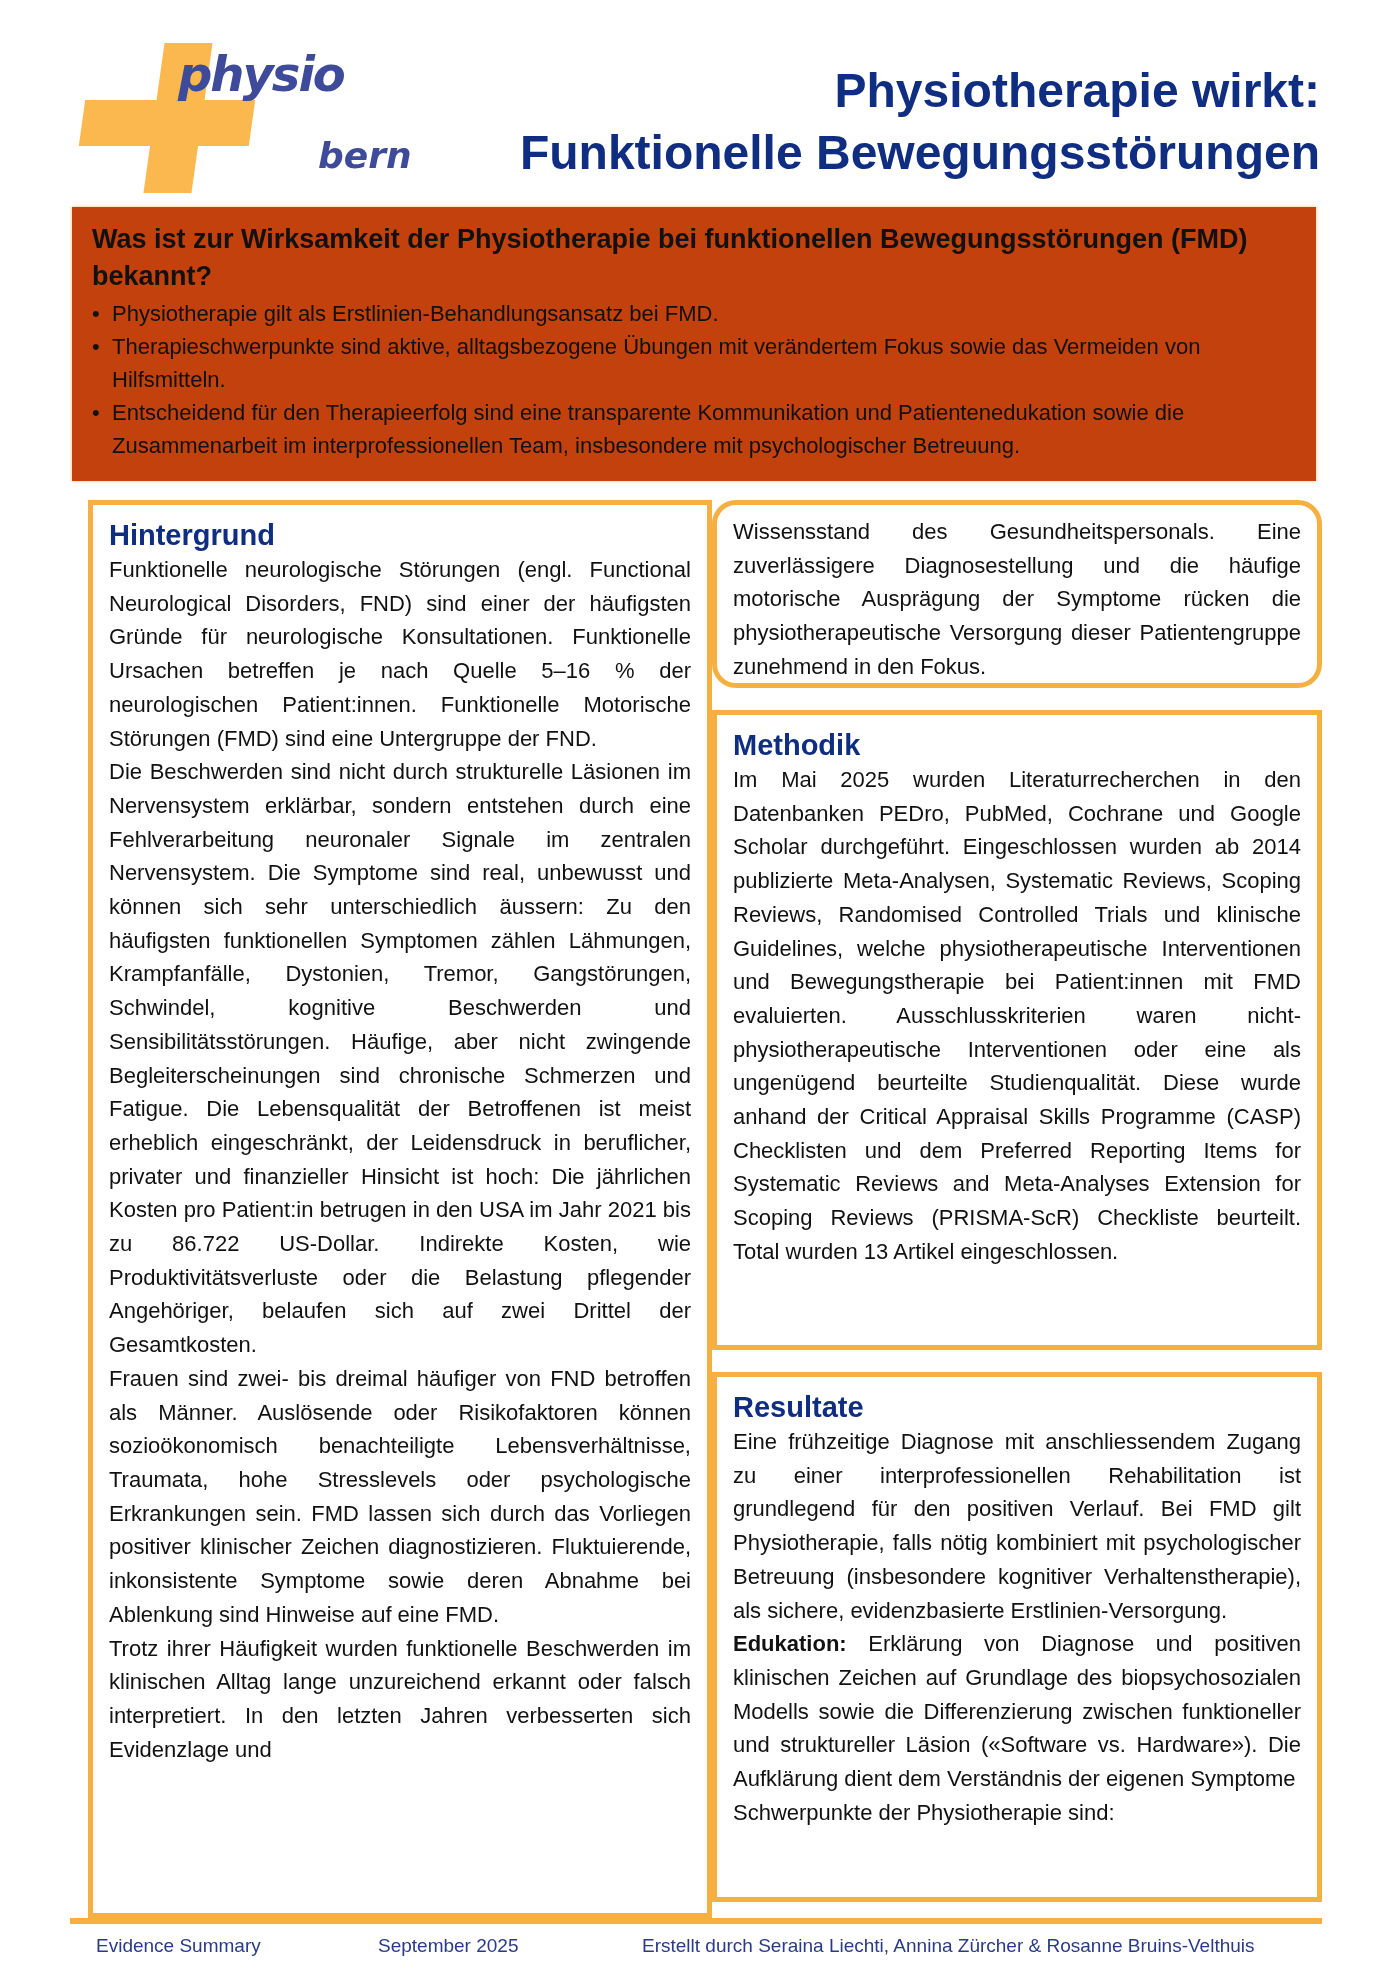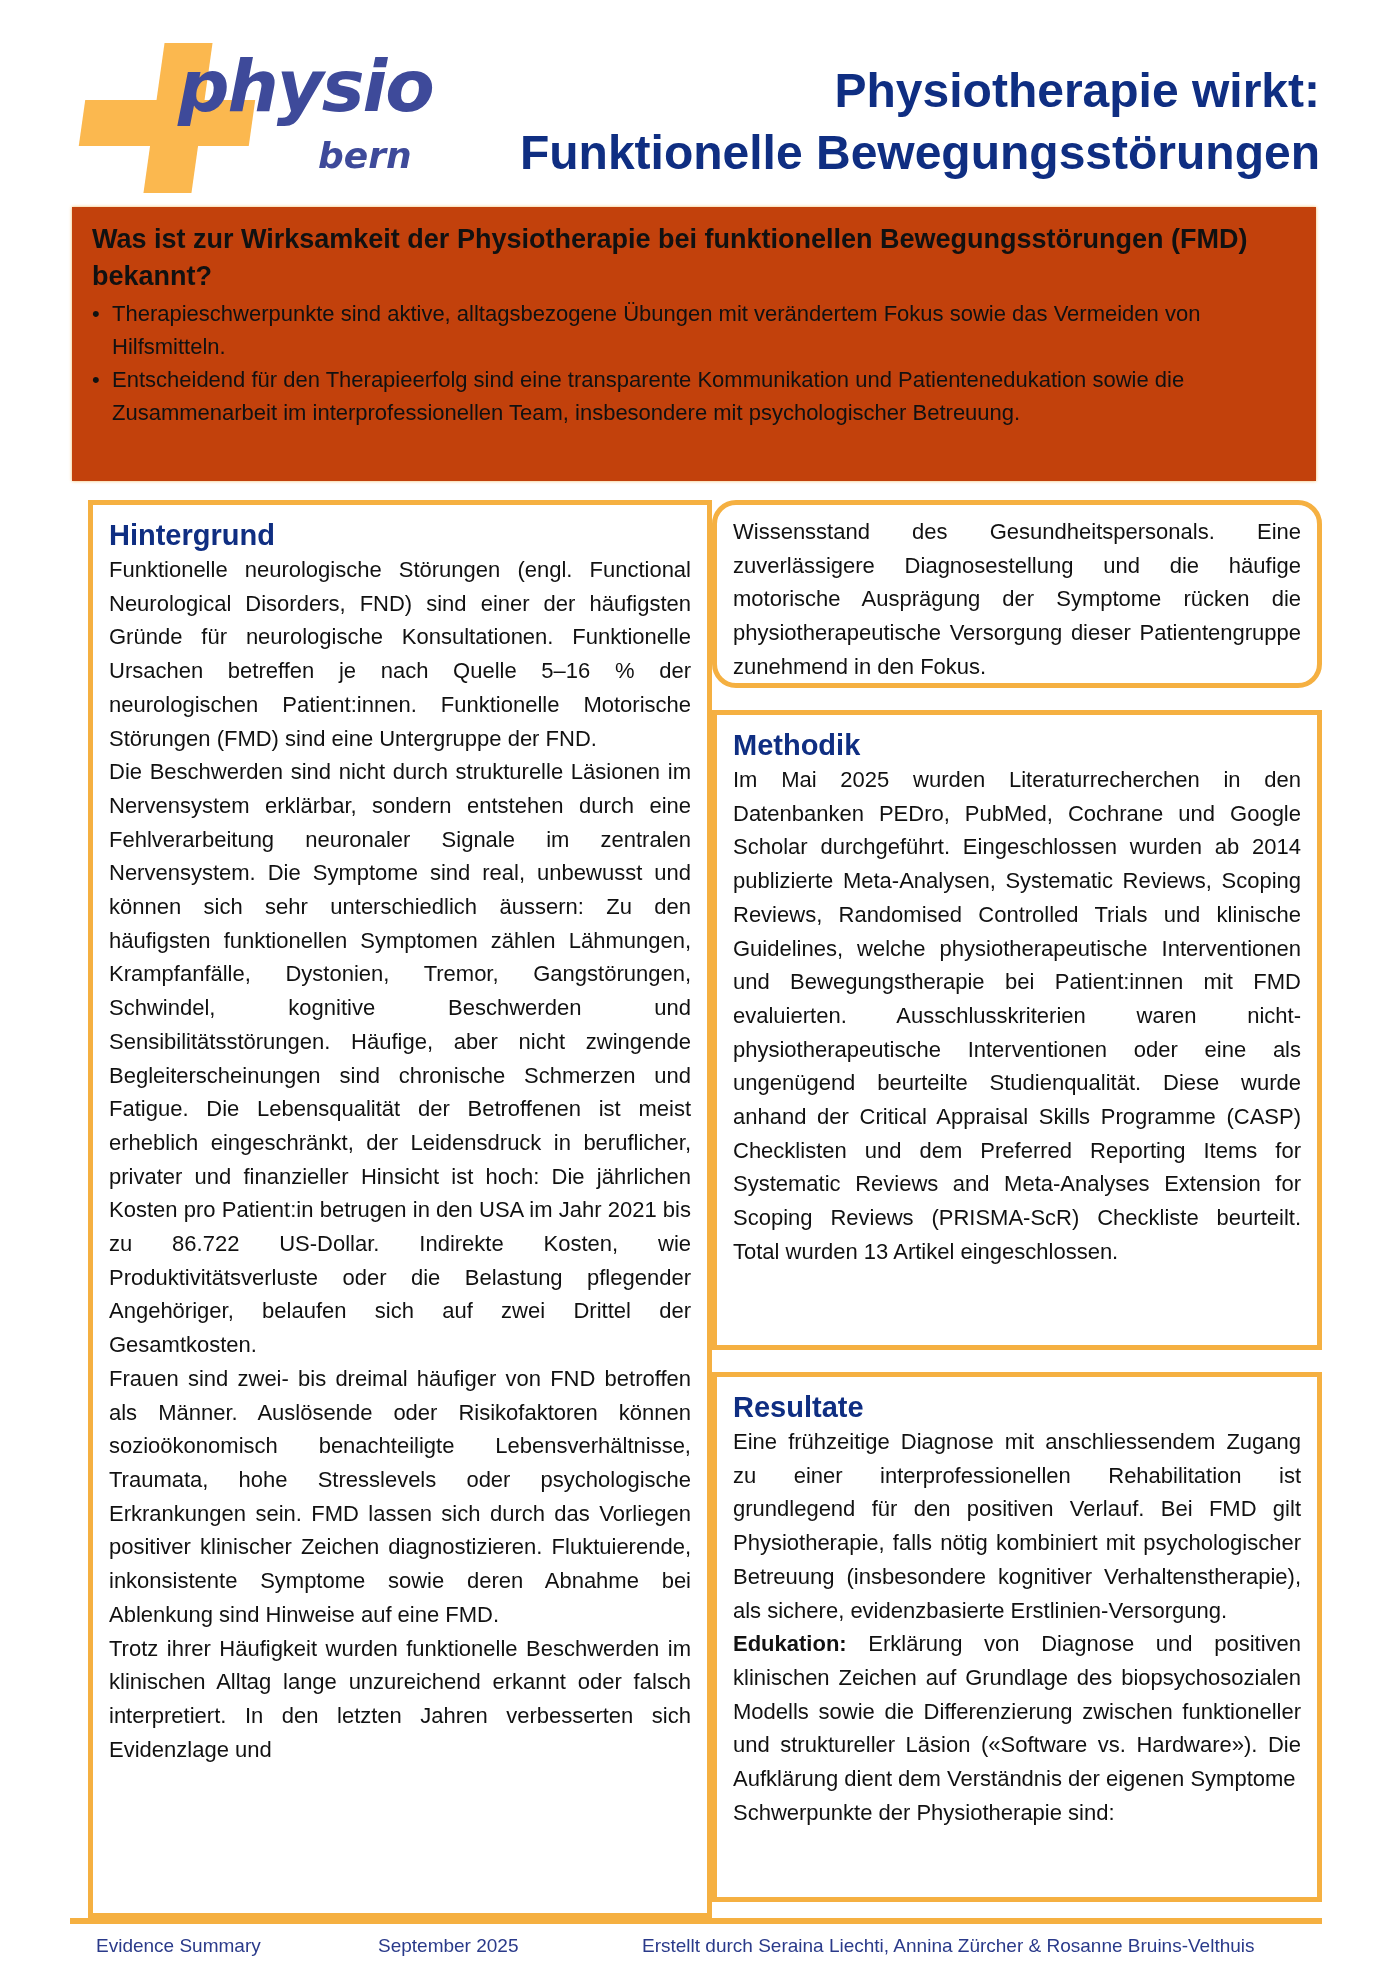--- a/index.html
+++ b/index.html
@@ -3,21 +3,21 @@
 <meta charset="utf-8">
 <style>
   html, body { margin: 0; padding: 0; background: #ffffff; }
   body { width: 1400px; height: 1979px; position: relative; overflow: hidden;
          font-family: "Liberation Sans", "DejaVu Sans", sans-serif; color: #111; }
 
   
   .logo { position: absolute; left: 70px; top: 40px; width: 380px; height: 160px; }
   .logo .cross-v { position: absolute; left: 84px; top: 3px; width: 48px; height: 150px; background: #fbb84f; transform: skewX(-8deg); }
   .logo .cross-h { position: absolute; left: 12px; top: 60px; width: 170px; height: 46px; background: #fbb84f; transform: skewX(-8deg); }
-  .logo .physio { position: absolute; left: 108px; top: 10px; font-size: 72px; font-weight: bold; font-style: italic;
+  .logo .physio { position: absolute; left: 108px; top: 10px; font-size: 48px; font-weight: bold; font-style: italic;
                   color: #3e4a9a; letter-spacing: -2px; line-height: 1; font-family: "DejaVu Sans", sans-serif; }
   .logo .bern { position: absolute; left: 248px; top: 98px; font-size: 36px; font-weight: bold; font-style: italic;
                 color: #3e4a9a; line-height: 1; font-family: "DejaVu Sans", sans-serif; }
 
   .title { position: absolute; right: 80px; top: 60px; text-align: right; color: #0f2e82; font-weight: bold; }
   .title .t1 { font-size: 48px; line-height: 62px; }
   .title .t2 { font-size: 48px; line-height: 62px; }
 
   
   .summary { position: absolute; left: 72px; top: 207px; width: 1244px; height: 274px; background: #c2410c;
@@ -56,20 +56,21 @@
 </div>
 
 <div class="title">
   <div class="t1">Physiotherapie wirkt:</div>
   <div class="t2">Funktionelle Bewegungsstörungen</div>
 </div>
 
 <div class="summary">
   <h2>Was ist zur Wirksamkeit der Physiotherapie bei funktionellen Bewegungsstörungen (FMD) bekannt?</h2>
   <ul>
+    <li>Physiotherapie gilt als Erstlinien-Behandlungsansatz bei FMD.</li>
     <li>Therapieschwerpunkte sind aktive, alltagsbezogene Übungen mit verändertem Fokus sowie das Vermeiden von Hilfsmitteln.</li>
     <li>Entscheidend für den Therapieerfolg sind eine transparente Kommunikation und Patientenedukation sowie die Zusammenarbeit im interprofessionellen Team, insbesondere mit psychologischer Betreuung.</li>
   </ul>
 </div>
 
 <div class="panel p-hintergrund">
   <h3>Hintergrund</h3>
   <p>Funktionelle neurologische Störungen (engl. Functional Neurological Disorders, FND) sind einer der häufigsten Gründe für neurologische Konsulta­tionen. Funktionelle Ursachen betreffen je nach Quelle 5–16 % der neurologischen Patient:innen. Funktionelle Motorische Störungen (FMD) sind eine Untergruppe der FND.</p>
   <p>Die Beschwerden sind nicht durch strukturelle Läsionen im Nervensystem erklärbar, sondern entstehen durch eine Fehlverarbeitung neuronaler Signale im zentralen Nervensystem. Die Symptome sind real, unbewusst und können sich sehr unterschiedlich äussern: Zu den häufigsten funktionellen Symptomen zählen Lähmungen, Krampfanfälle, Dystonien, Tremor, Gang­störungen, Schwindel, kognitive Beschwerden und Sensibilitätsstörungen. Häufige, aber nicht zwingende Begleiterscheinungen sind chronische Schmerzen und Fatigue. Die Lebensqualität der Betroffenen ist meist erheblich eingeschränkt, der Leidensdruck in beruflicher, privater und finan­zieller Hinsicht ist hoch: Die jährlichen Kosten pro Patient:in betrugen in den USA im Jahr 2021 bis zu 86.722 US-Dollar. Indirekte Kosten, wie Produktivitätsverluste oder die Belastung pflegender Angehöriger, belaufen sich auf zwei Drittel der Gesamtkosten.</p>
   <p>Frauen sind zwei- bis dreimal häufiger von FND betroffen als Männer. Auslösende oder Risikofaktoren können sozioökonomisch benach­teiligte Lebensverhältnisse, Traumata, hohe Stresslevels oder psychologische Erkrankungen sein. FMD lassen sich durch das Vorliegen positiver klinischer Zeichen diagnostizieren. Fluktuierende, inkonsistente Symptome sowie deren Abnahme bei Ablenkung sind Hinweise auf eine FMD.</p>

